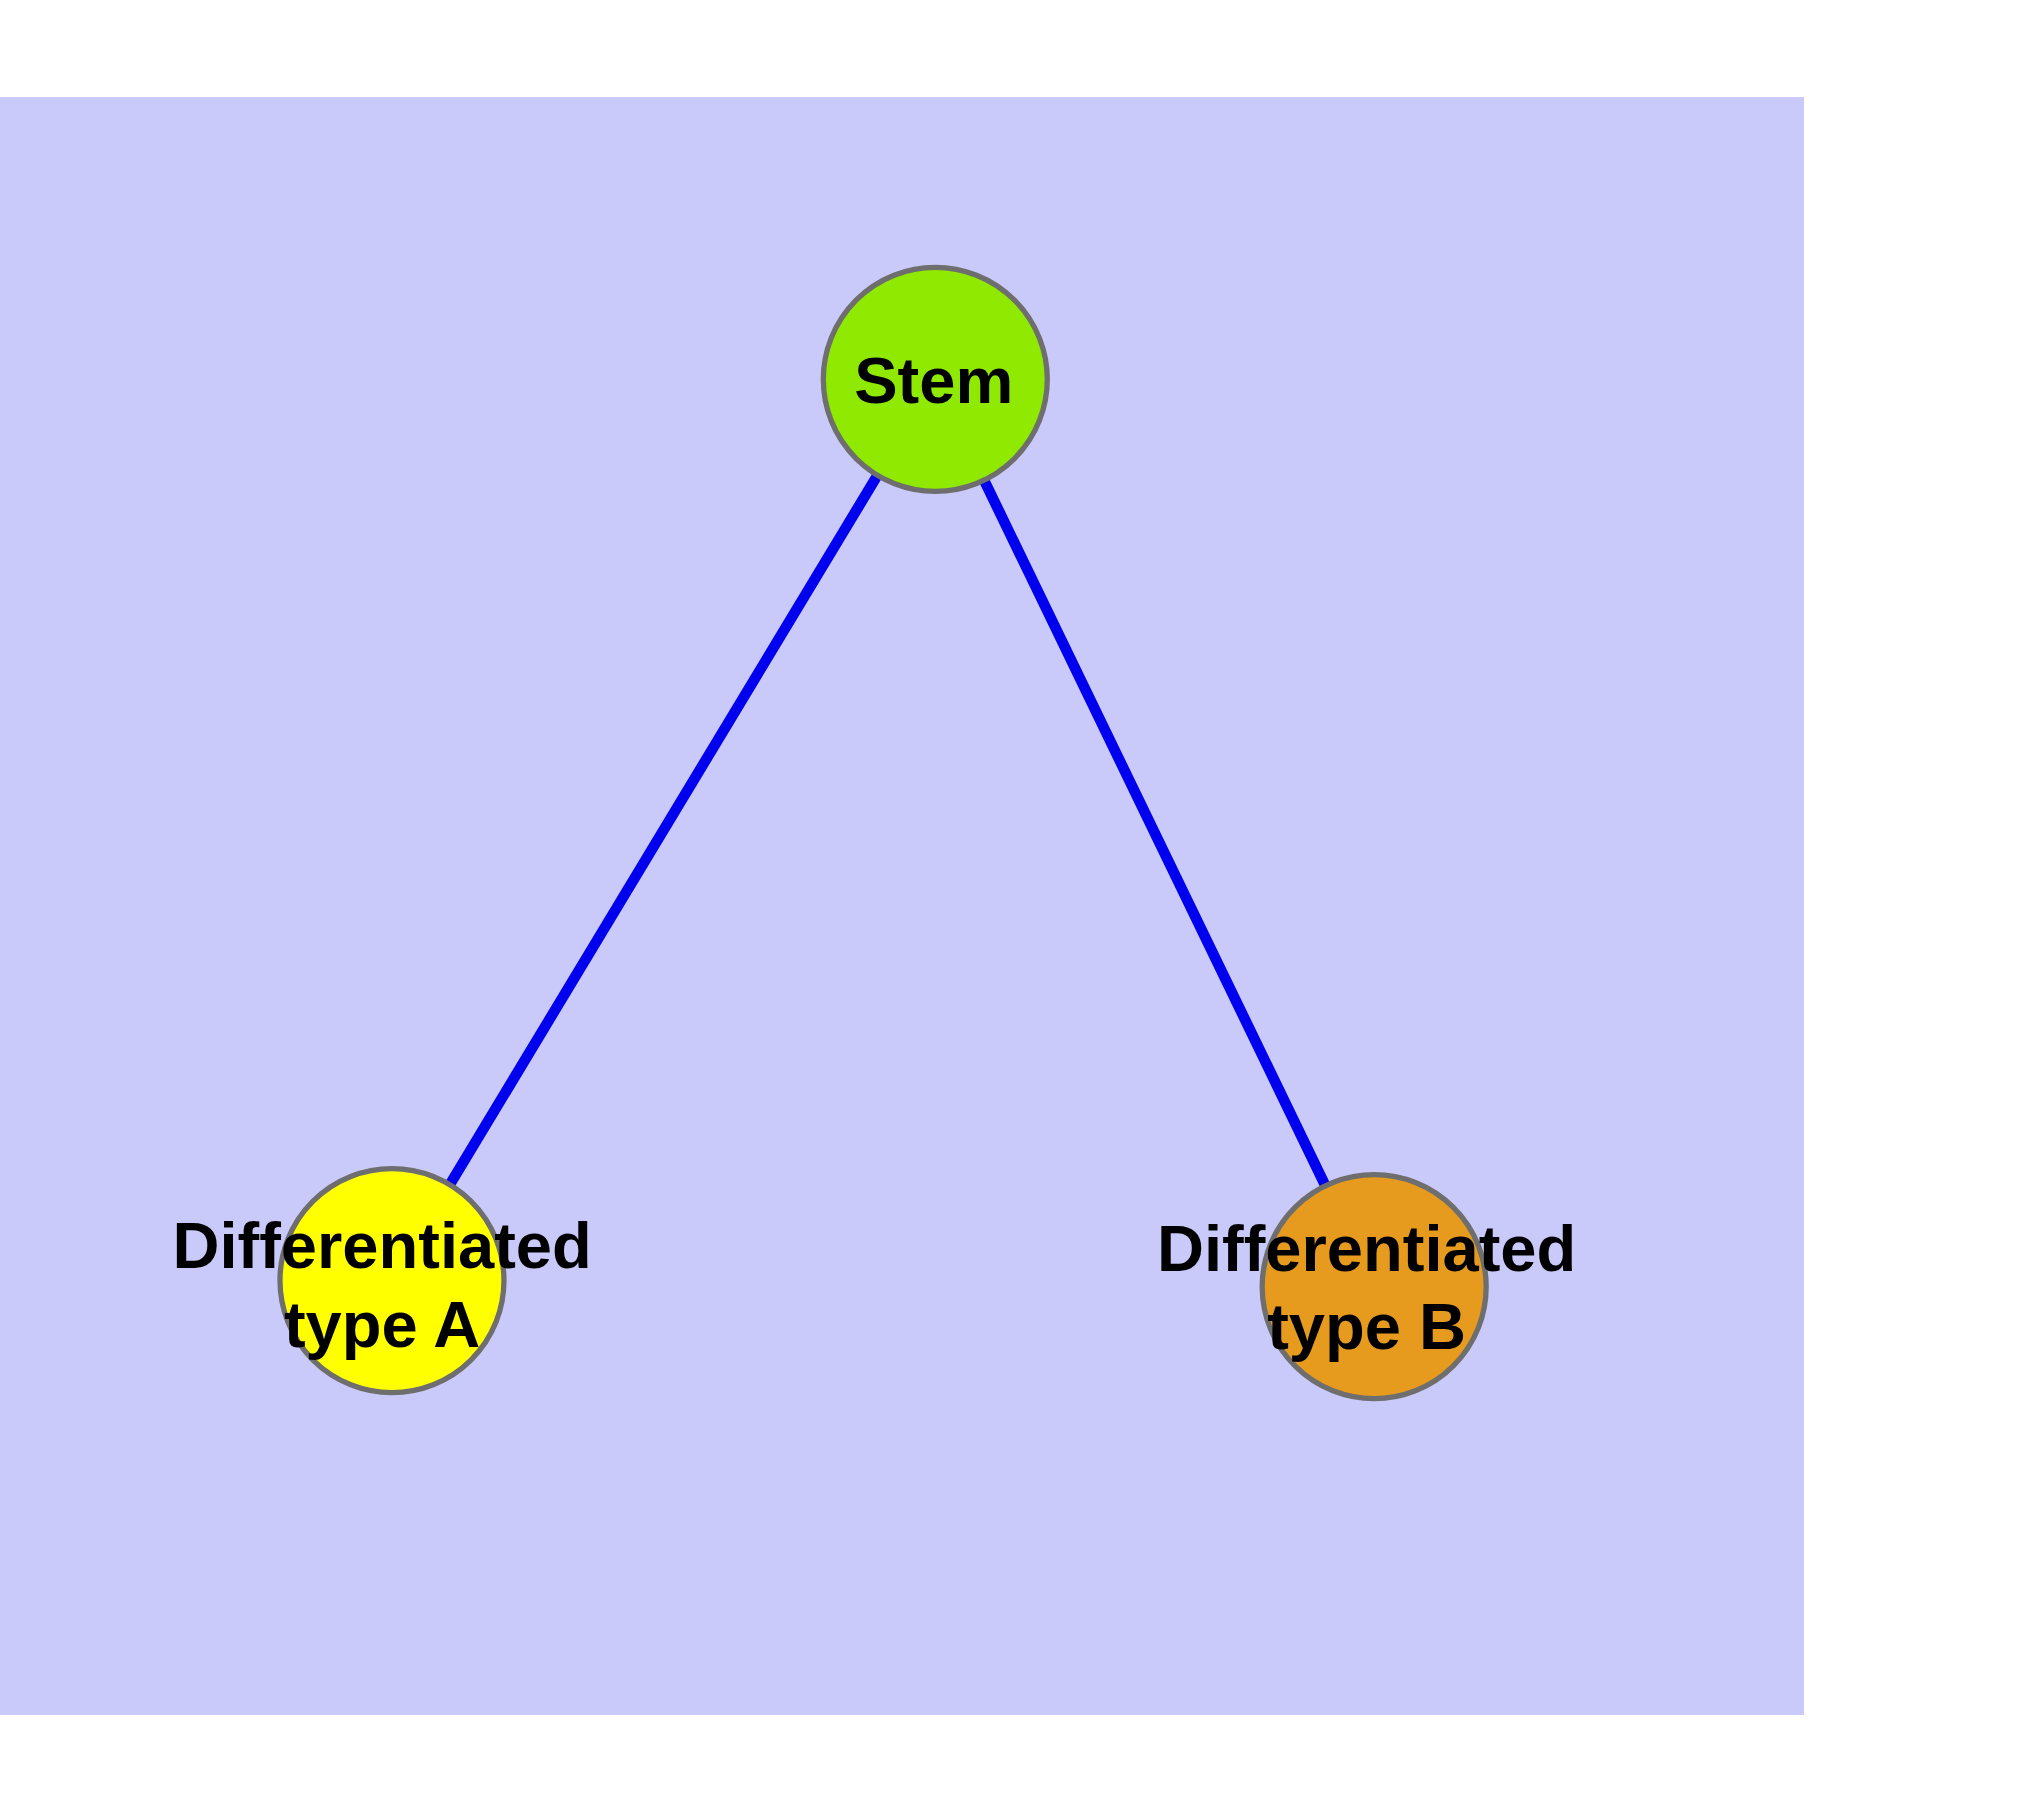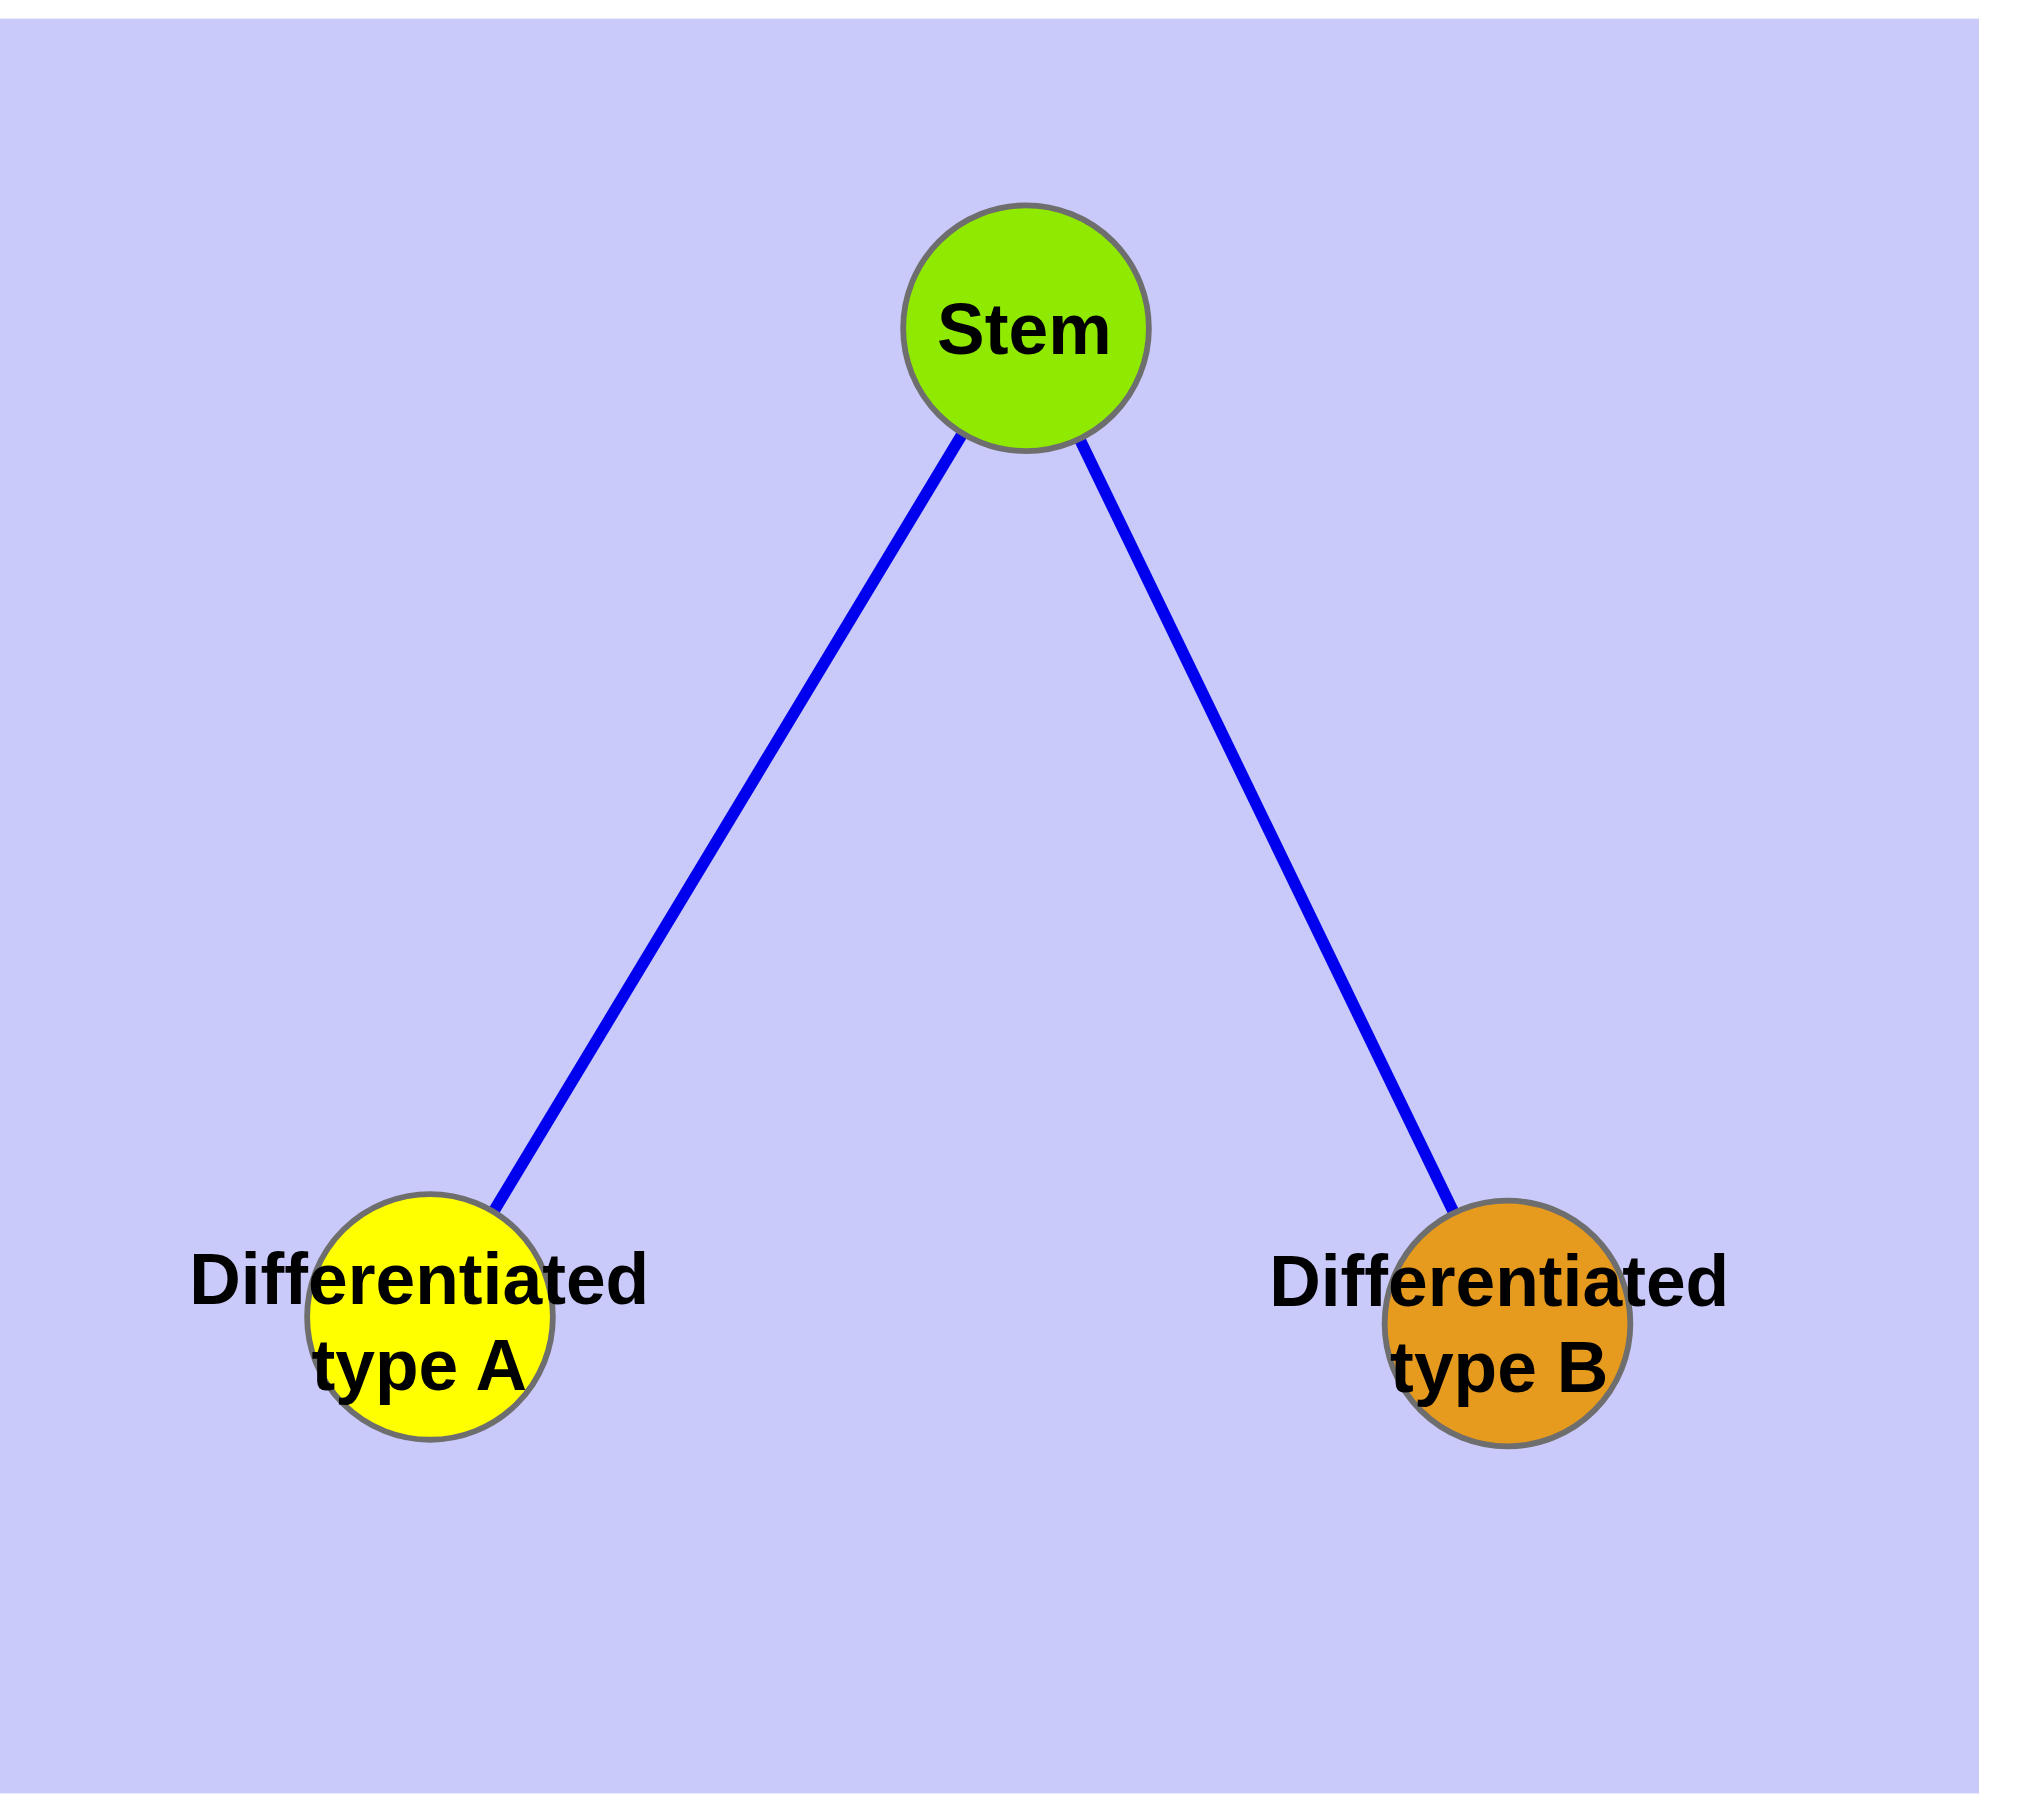--- a/index.html
+++ b/index.html
@@ -1,21 +1,21 @@
 <!DOCTYPE html>
 <html style="font-size:13.6px"><head>
 <meta charset="utf-8">
 <style>
   html, body {
     margin: 0;
     padding: 0;
   }
   .figure {
     position: relative;
-    width: 1979px;
+    width: 1804px;
     height: 1812px;
     overflow: hidden;
     font-family: "Liberation Sans", sans-serif;
   }
   .figure svg {
     display: block;
     width: 100%;
     height: 100%;
   }
   .node-label {

